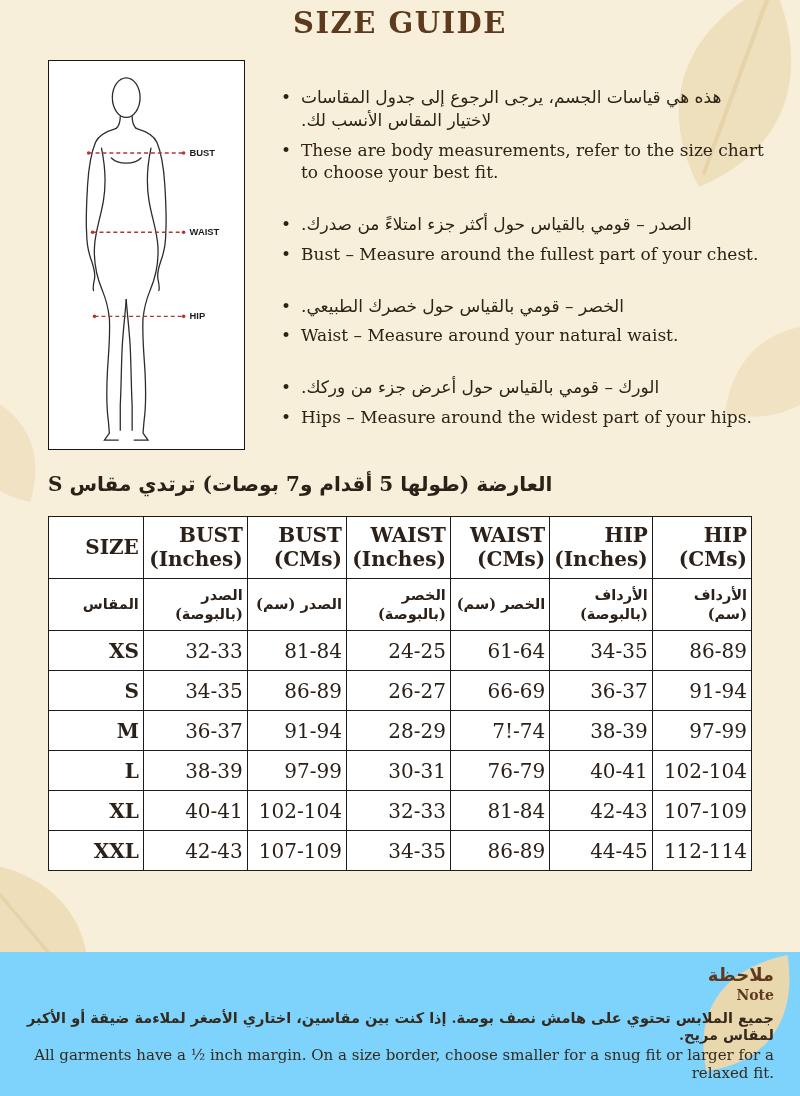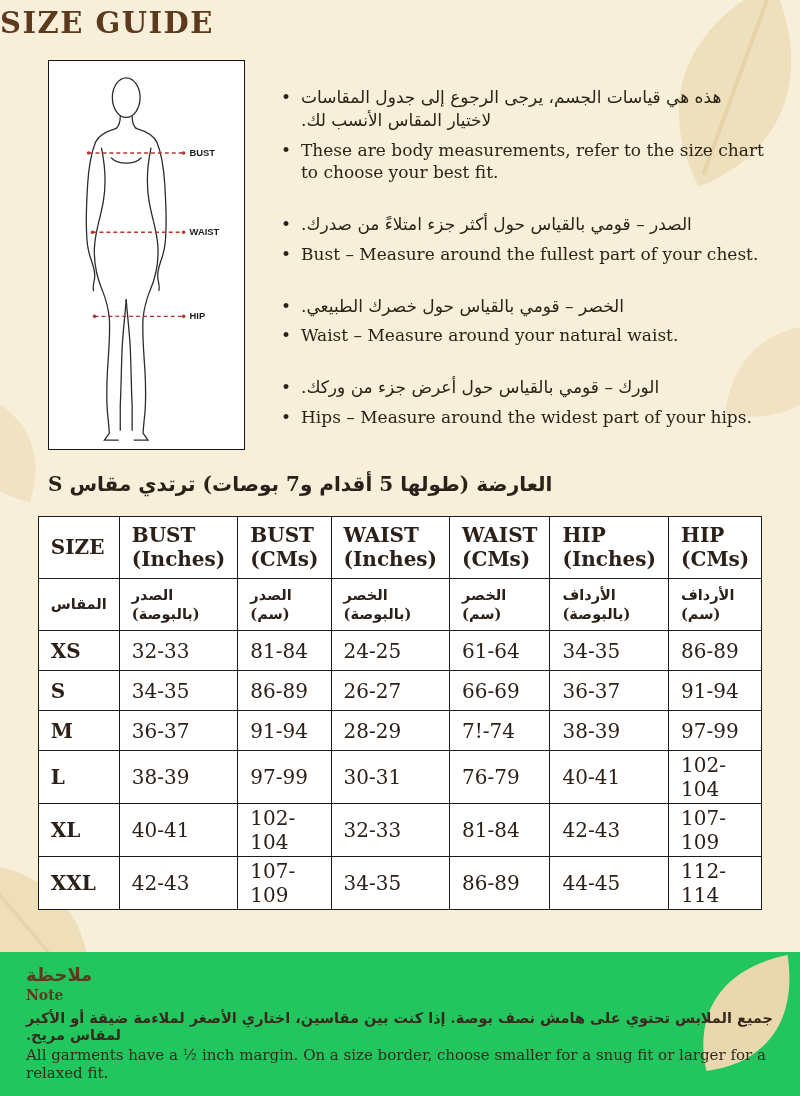--- a/index.html
+++ b/index.html
@@ -9,48 +9,48 @@
     position:relative;
     overflow:hidden;
     background:#f8efdb;
     font-family:"DejaVu Serif","DejaVu Sans",serif;
     color:#2c2118;
   }
   .deco { position:absolute; pointer-events:none; z-index:0; }
   .page { position:relative; z-index:1; height:1096px; display:flex; flex-direction:column; }
 
   .logo { text-align:center; margin-top:20px; font-size:40px; font-weight:700; color:#2e2016; letter-spacing:1px; line-height:1.05; }
-  .title { margin-top:6px; font-size:29px; font-weight:700; color:#5d3a1d; letter-spacing:1.5px; }
+  .title { text-align:center; margin-top:6px; font-size:29px; font-weight:700; color:#5d3a1d; letter-spacing:1.5px; }
 
   .main { display:flex; margin:20px 30px 0 48px; }
   .figure-box { width:197px; height:390px; background:#ffffff; border:1.5px solid #161616; flex:none; }
   .figure-box svg { width:100%; height:100%; display:block; }
 
   .instructions { margin-left:36px; padding-top:26px; flex:1; }
   .group { margin-bottom:29px; }
   .group:last-child { margin-bottom:0; }
   .item { display:flex; margin-bottom:7px; }
   .bullet { flex:none; width:20px; font-size:17px; line-height:1.34; color:#2c2118; }
   .txt { line-height:1.34; font-size:17px; color:#2d2216; }
   .txt.ar { font-weight:400; text-align:left; }
 
   .model-note { margin:22px 48px 0; }
   .model-note .ar { font-weight:700; font-size:20px; text-align:left; }
   .model-note .en { font-size:16px; margin-top:3px; }
 
   table { border-collapse:collapse; margin:20px auto 0; width:704px; background:#ffffff; }
-  th, td { border:1.7px solid #1b1b1b; text-align:left; vertical-align:middle; padding:2px 12px; }
+  th, td { border:1.7px solid #1b1b1b; text-align:right; vertical-align:middle; padding:2px 4px; }
   tr.hdr-en th { height:62px; font-size:20px; line-height:1.18; font-weight:700; }
   tr.hdr-en .h2:empty { display:none; }
   tr.hdr-en .h1, tr.hdr-en .h2 { display:block; }
   tr.hdr-ar th { height:52px; font-size:14.5px; font-weight:700; line-height:1.3; }
   tbody td { height:40px; font-size:20px; }
   tbody td.size { font-weight:700; }
 
-  .footer { margin-top:auto; position:relative; background:#22c55e; text-align:left; padding:12px 26px 14px; overflow:hidden; }
+  .footer { margin-top:auto; position:relative; background:#7dd3fc; text-align:right; padding:12px 26px 14px; overflow:hidden; }
   .footer .inner { position:relative; z-index:1; }
   .footer .t-ar { font-size:18px; font-weight:700; color:#5d3a1d; }
   .footer .t-en { font-size:14px; font-weight:700; color:#5d3a1d; margin-top:2px; }
   .footer .n-ar { font-size:14.5px; margin-top:6px; font-weight:600; color:#352a1d; }
   .footer .n-en { font-size:15px; margin-top:3px; color:#352a1d; }
   .footer-leaf { position:absolute; right:-22px; top:-14px; width:150px; height:150px; z-index:0; }
 </style>
 </head>
 <body>
 

